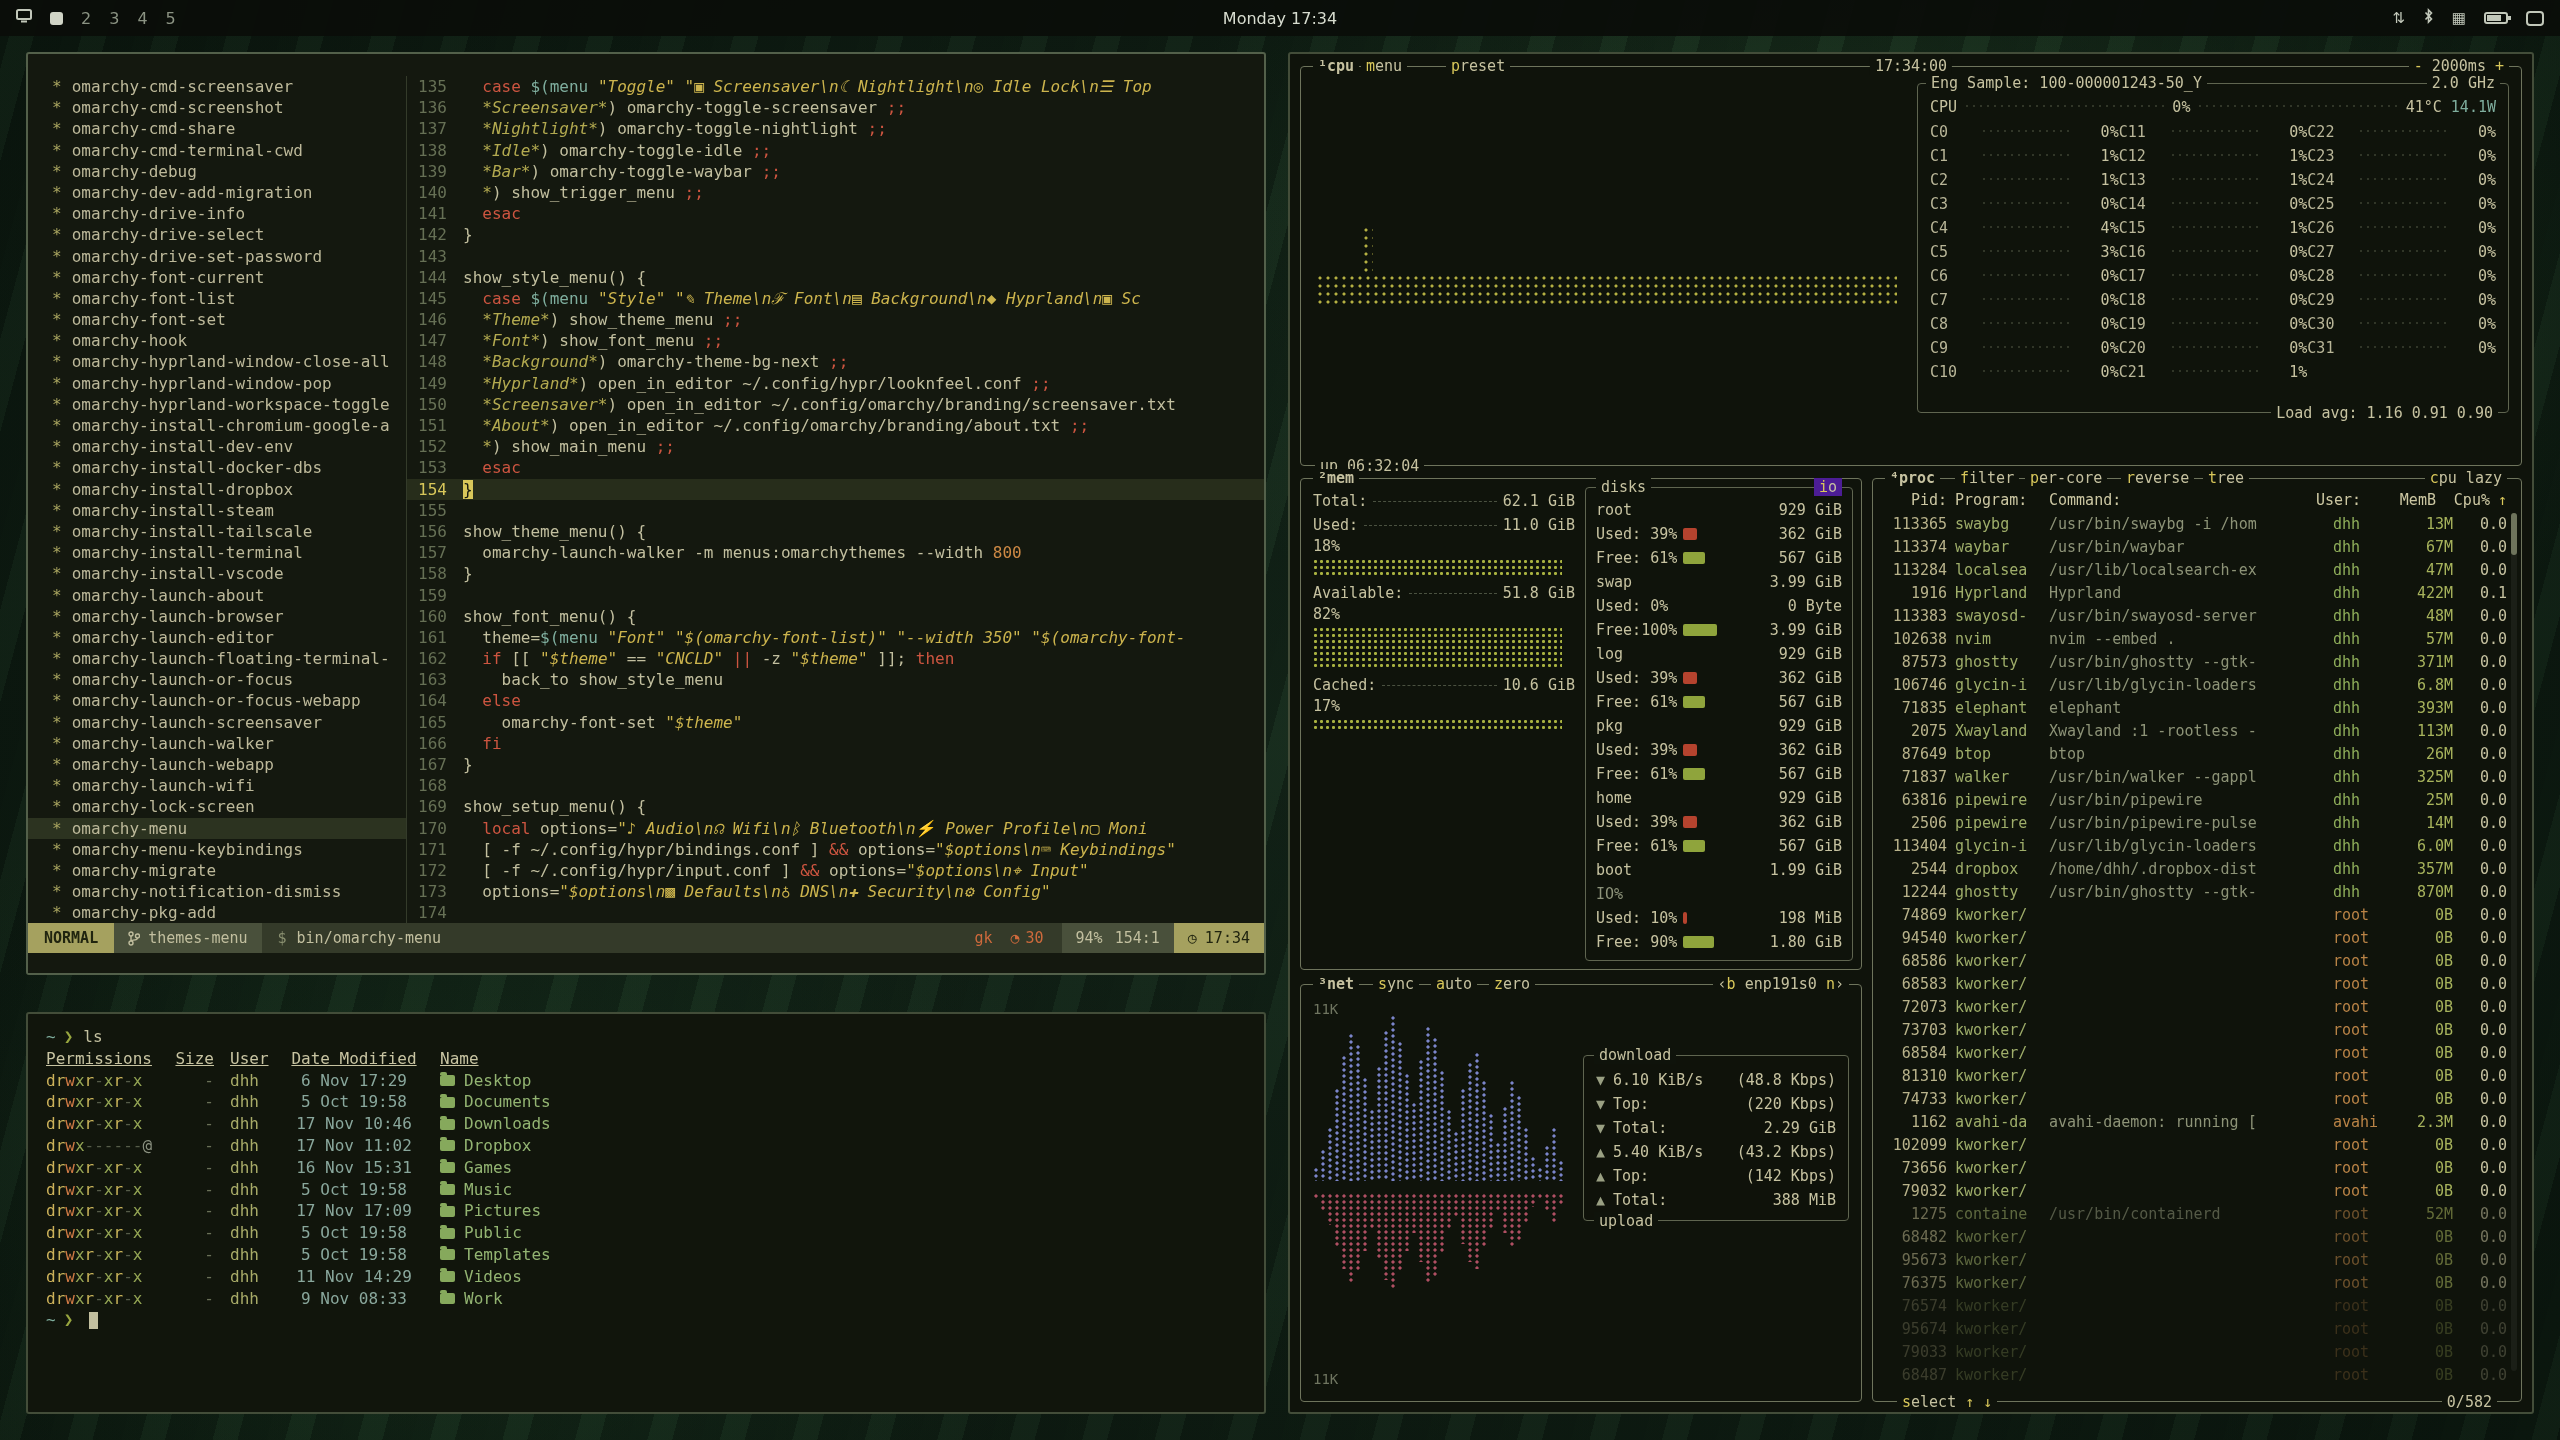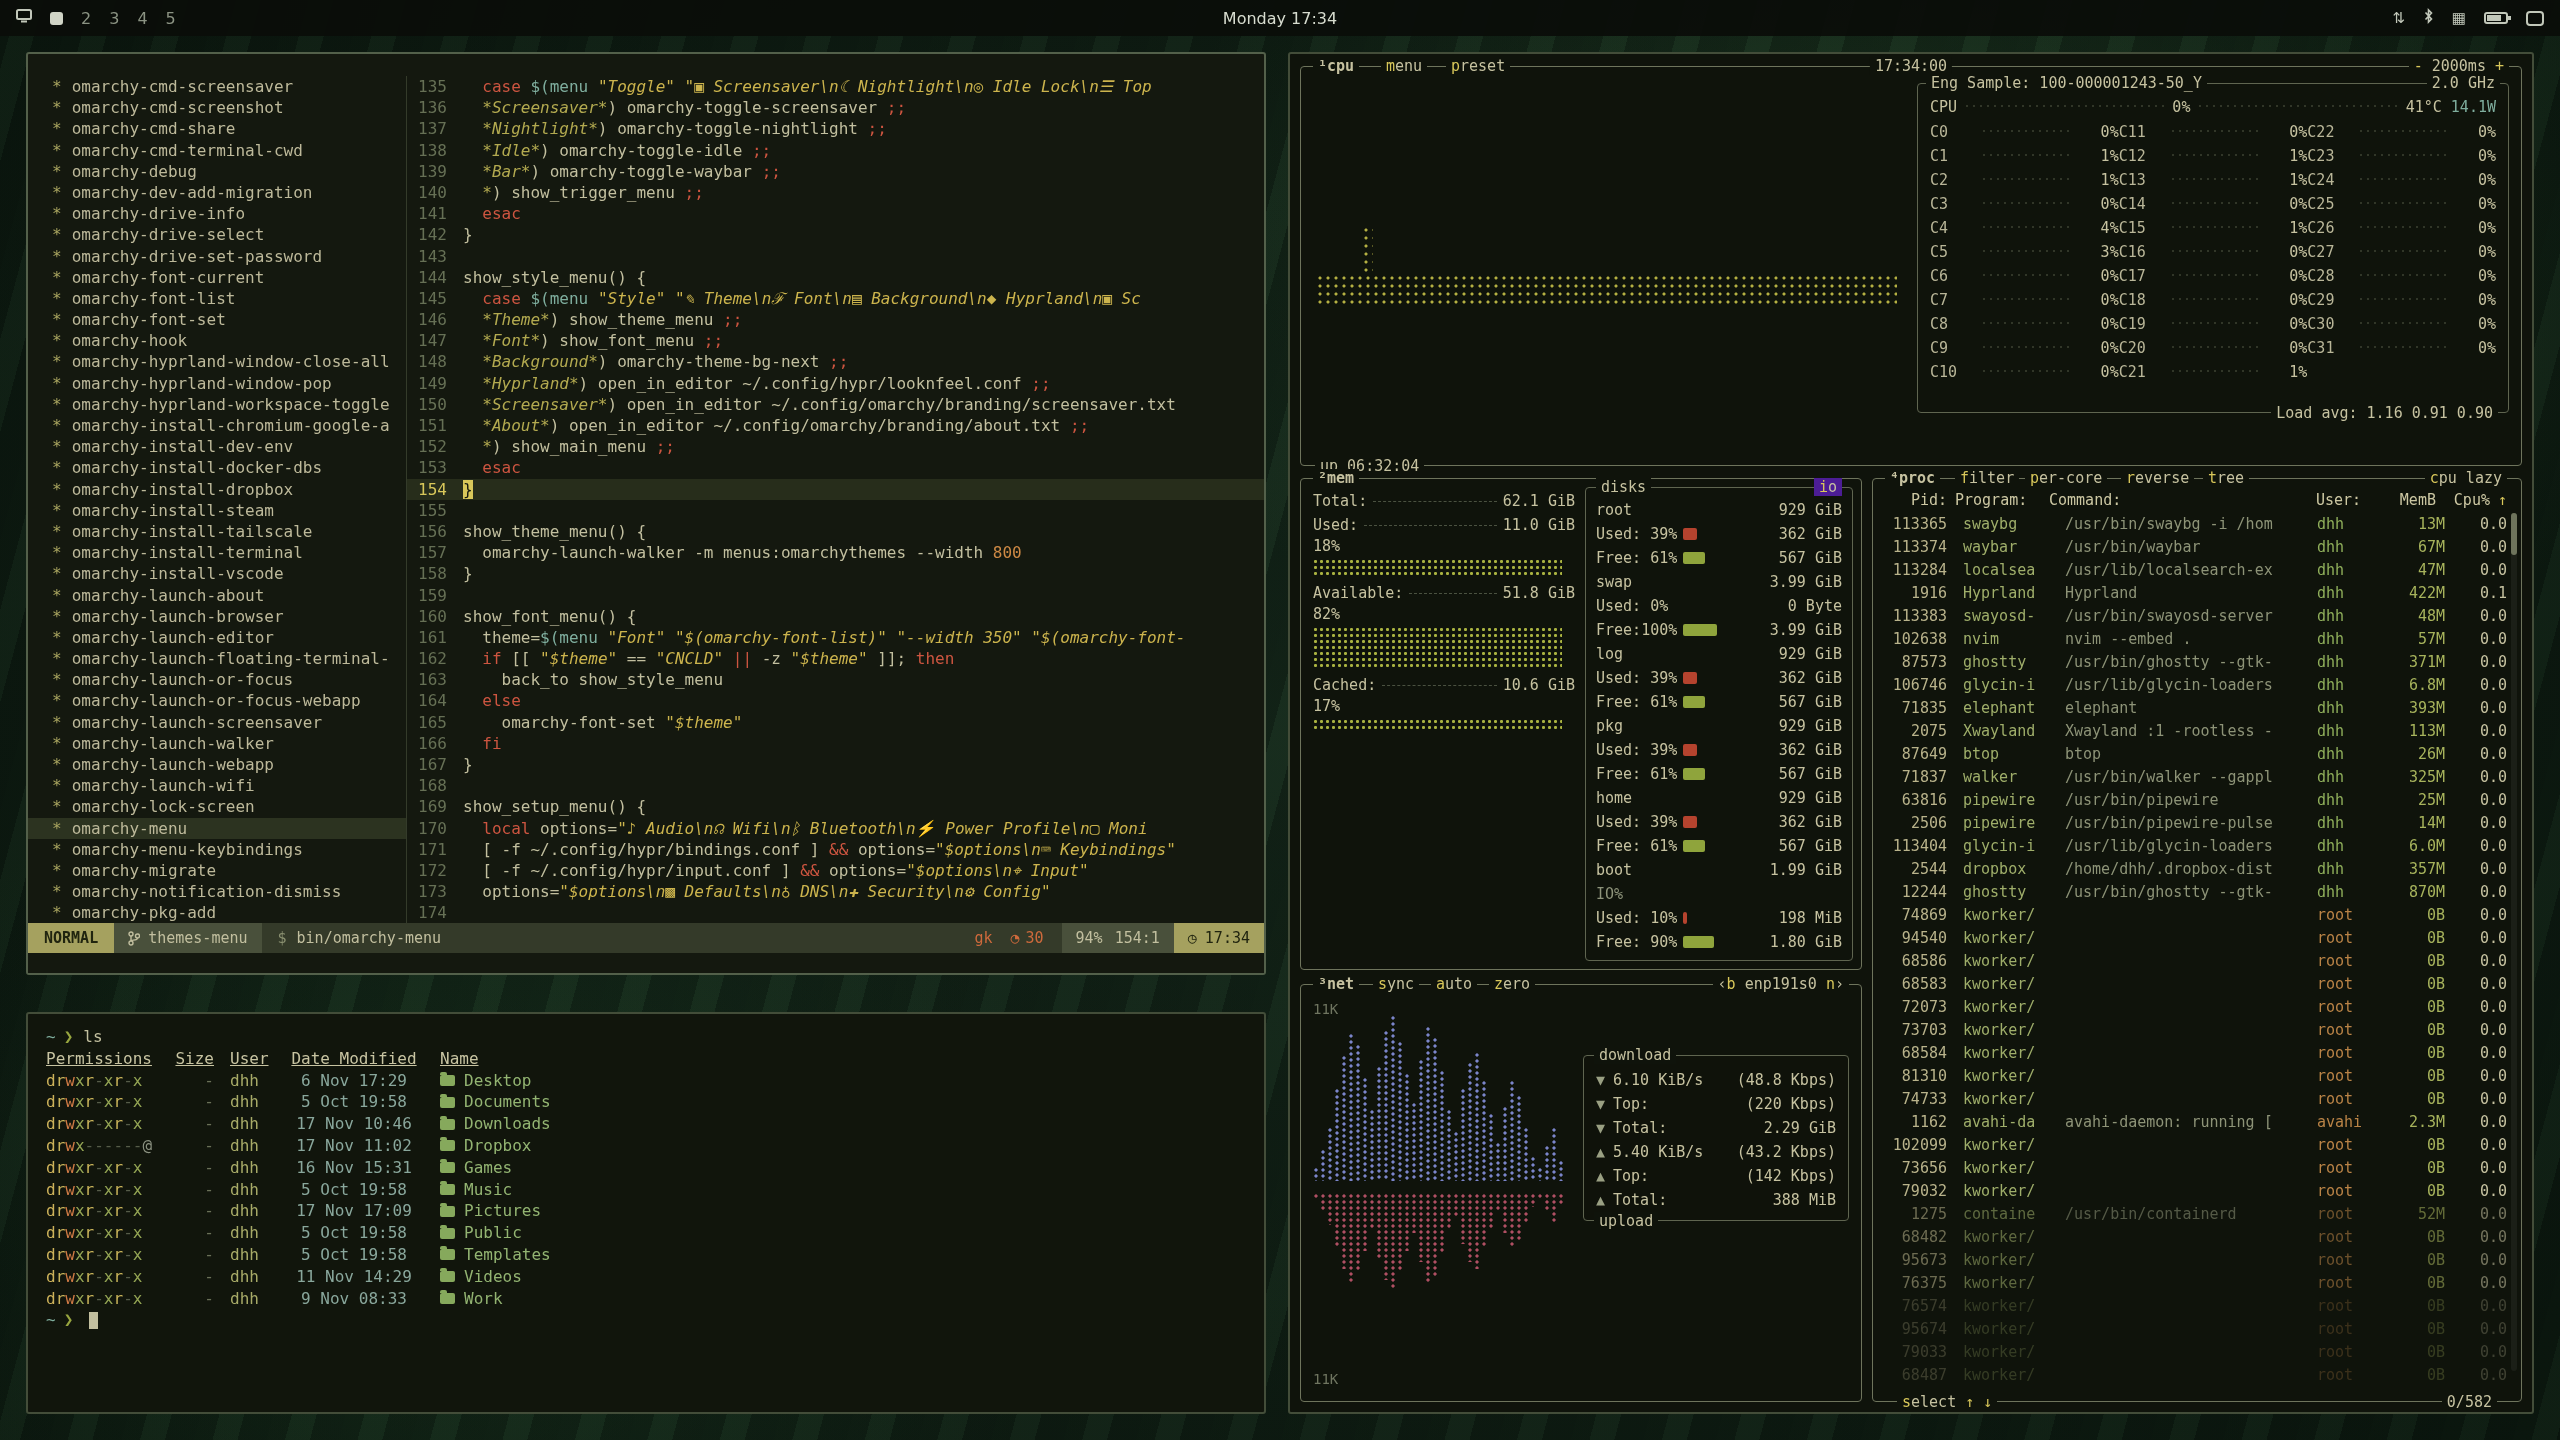--- a/index.html
+++ b/index.html
@@ -124,21 +124,21 @@
   .ngdown{top:0;height:47%;align-items:flex-end}
   .ngup{top:50%;height:47%;align-items:flex-start}
   .ngcol{width:6px;flex:none;background-size:6px 6px}
   .ngdown .ngcol{background-image:radial-gradient(circle at 3px 3px,#7b85cb 1.4px,transparent 1.8px)}
   .ngup .ngcol{background-image:radial-gradient(circle at 3px 3px,#b04f63 1.4px,transparent 1.8px)}
   .netstats{position:absolute;right:12px;top:70px;width:266px;border:1.5px solid #5f6550;border-radius:4px;padding:12px 12px 8px;background:rgba(15,19,11,.85)}
   .nrow{display:flex;height:24px;align-items:center;color:#c6c2a0;gap:8px}
   .nico{color:#9aa083}
   .procbox{flex:1;min-width:0;padding:8px 14px 8px 10px}
   .phead{display:flex;height:26px;align-items:center;color:#cdc8a3;gap:8px}
-  .prow{display:flex;height:23px;line-height:23px;color:#b9b38b;gap:16px}
+  .prow{display:flex;height:23px;line-height:23px;color:#b9b38b;gap:8px}
   .p-pid{width:64px;flex:none;text-align:right}
   .p-prog{width:86px;flex:none;color:#9fae6a;overflow:hidden}
   .p-cmd{flex:1;color:#8d9377;overflow:hidden;white-space:nowrap}
   .p-user{width:56px;flex:none}
   .p-mem{width:56px;flex:none;text-align:right;color:#a7b35c}
   .p-cpu{width:46px;flex:none;text-align:right;color:#c6c2a0}
   .phead .p-prog,.phead .p-cmd,.phead .p-user,.phead .p-mem,.phead .p-cpu,.phead .p-pid{color:#cdc8a3}
   .u-dhh{color:#8fae5a}
   .u-root{color:#b98346}
   .u-avahi{color:#b98346}
@@ -601,21 +601,21 @@
   <div class="tline">
     <span class="prompt-tilde">~</span><span class="prompt-arrow">❯</span><span class="blockcur"></span>
   </div>
 </div>
 
 <div class="win btopw">
   <div class="btop-inner">
 
     <div class="bx cpu">
       <span class="bxlabel title" style="left:12px">¹cpu</span>
-      <span class="bxlabel opt" style="left:80px">menu</span>
+      <span class="bxlabel opt" style="left:60px">menu</span>
       <span class="bxlabel opt" style="left:145px">preset</span>
       <span class="bxlabel" style="left:50%;transform:translateX(-50%)">17:34:00</span>
       <span class="bxlabel" style="right:12px"><span class="hot">-</span> <span>2000ms</span> <span class="hot">+</span></span>
 
       <div class="cpugraph">
           <div class="cpuspike"></div>
         </div>
 
       <div class="bx corebox">
         <span class="bxlabel" style="left:8px;background:#0f130b">Eng Sample: 100-000001243-50_Y</span>

